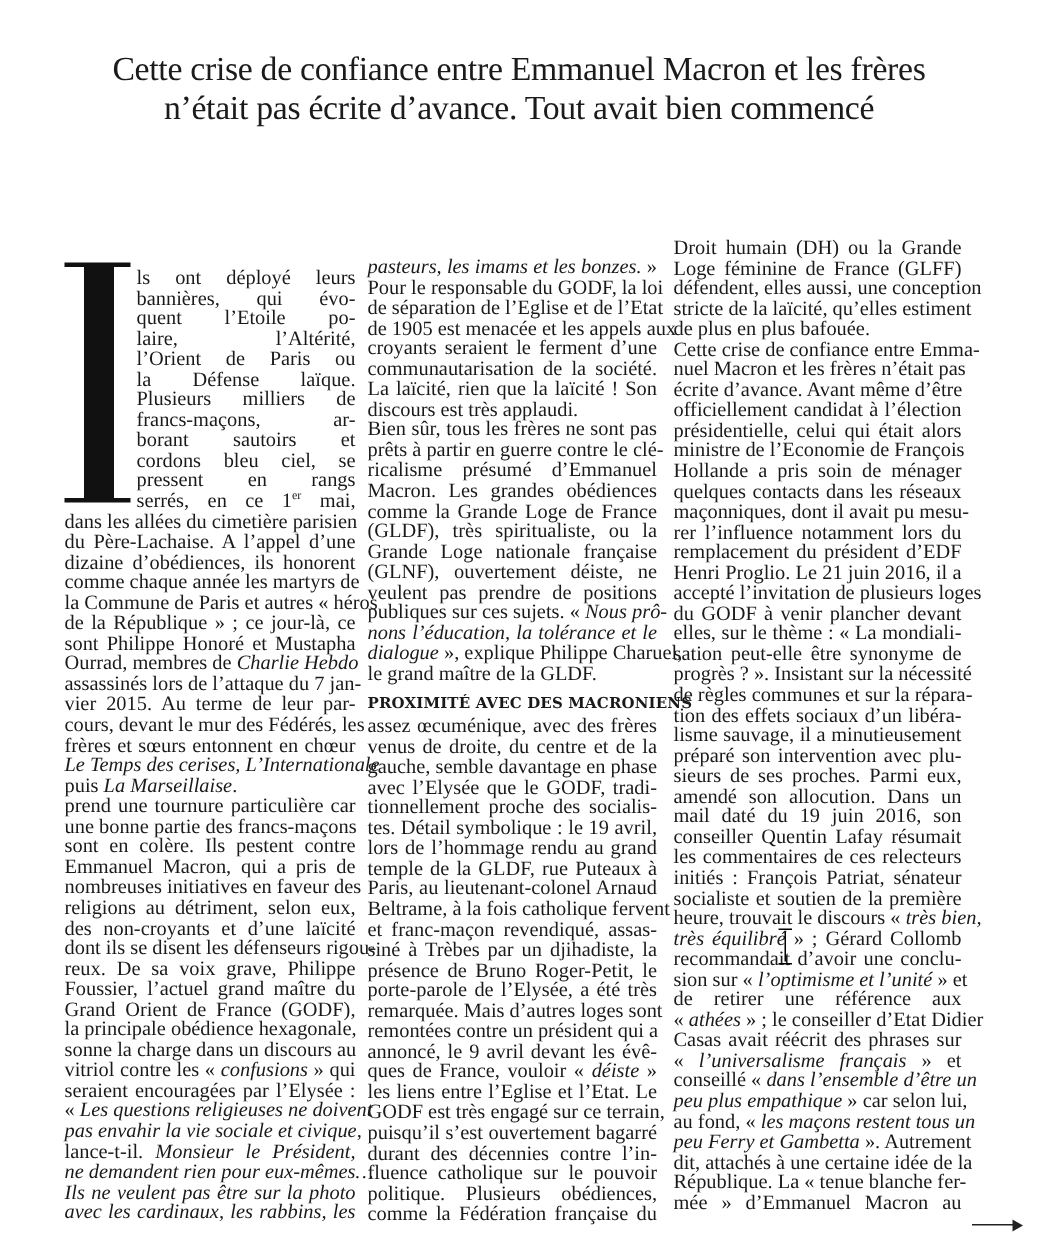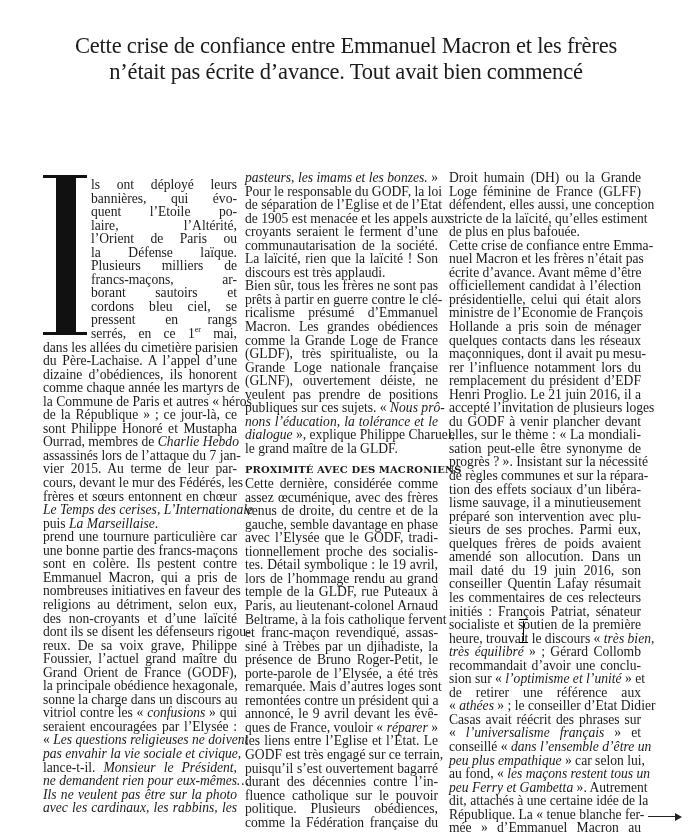--- a/index.html
+++ b/index.html
@@ -113,48 +113,47 @@
     <span class="ln">(GLDF), très spiritualiste, ou la</span>
     <span class="ln">Grande Loge nationale française</span>
     <span class="ln">(GLNF), ouvertement déiste, ne</span>
     <span class="ln">veulent pas prendre de positions</span>
     <span class="ln">publiques sur ces sujets. « <i>Nous prô-</i></span>
     <span class="ln"><i>nons l’éducation, la tolérance et le</i></span>
     <span class="ln"><i>dialogue</i> », explique Philippe Charuel,</span>
     <span class="ln last">le grand maître de la GLDF.</span>
     <span class="gap"></span>
     <span class="subhead">PROXIMITÉ AVEC DES MACRONIENS</span>
-    <span class="ln">Cette dernière, considérée comme</span>
     <span class="ln">assez œcuménique, avec des frères</span>
     <span class="ln">venus de droite, du centre et de la</span>
     <span class="ln">gauche, semble davantage en phase</span>
     <span class="ln">avec l’Elysée que le GODF, tradi-</span>
     <span class="ln">tionnellement proche des socialis-</span>
     <span class="ln">tes. Détail symbolique : le 19 avril,</span>
     <span class="ln">lors de l’hommage rendu au grand</span>
     <span class="ln">temple de la GLDF, rue Puteaux à</span>
     <span class="ln">Paris, au lieutenant-colonel Arnaud</span>
     <span class="ln">Beltrame, à la fois catholique fervent</span>
     <span class="ln">et franc-maçon revendiqué, assas-</span>
     <span class="ln">siné à Trèbes par un djihadiste, la</span>
     <span class="ln">présence de Bruno Roger-Petit, le</span>
     <span class="ln">porte-parole de l’Elysée, a été très</span>
     <span class="ln">remarquée. Mais d’autres loges sont</span>
     <span class="ln">remontées contre un président qui a</span>
     <span class="ln">annoncé, le 9 avril devant les évê-</span>
-    <span class="ln">ques de France, vouloir « <i>réparer</i> »</span>
+    <span class="ln">ques de France, vouloir « <i>déiste</i> »</span>
     <span class="ln">les liens entre l’Eglise et l’Etat. Le</span>
     <span class="ln">GODF est très engagé sur ce terrain,</span>
     <span class="ln">puisqu’il s’est ouvertement bagarré</span>
     <span class="ln">durant des décennies contre l’in-</span>
     <span class="ln">fluence catholique sur le pouvoir</span>
     <span class="ln">politique. Plusieurs obédiences,</span>
     <span class="ln">comme la Fédération française du</span>
   </div>
-<div class="col col3" id="col3" style="top: 171px;">
+<div class="col col3" id="col3" style="top: 158px;">
     <span class="ln">Droit humain (DH) ou la Grande</span>
     <span class="ln">Loge féminine de France (GLFF)</span>
     <span class="ln">défendent, elles aussi, une conception</span>
     <span class="ln">stricte de la laïcité, qu’elles estiment</span>
     <span class="ln last">de plus en plus bafouée.</span>
     <span class="ln">Cette crise de confiance entre Emma-</span>
     <span class="ln">nuel Macron et les frères n’était pas</span>
     <span class="ln">écrite d’avance. Avant même d’être</span>
     <span class="ln">officiellement candidat à l’élection</span>
     <span class="ln">présidentielle, celui qui était alors</span>
@@ -168,21 +167,20 @@
     <span class="ln">accepté l’invitation de plusieurs loges</span>
     <span class="ln">du GODF à venir plancher devant</span>
     <span class="ln">elles, sur le thème : « La mondiali-</span>
     <span class="ln">sation peut-elle être synonyme de</span>
     <span class="ln">progrès ? ». Insistant sur la nécessité</span>
     <span class="ln">de règles communes et sur la répara-</span>
     <span class="ln">tion des effets sociaux d’un libéra-</span>
     <span class="ln">lisme sauvage, il a minutieusement</span>
     <span class="ln">préparé son intervention avec plu-</span>
     <span class="ln">sieurs de ses proches. Parmi eux,</span>
-    <span class="ln">quelques frères de poids avaient</span>
     <span class="ln">amendé son allocution. Dans un</span>
     <span class="ln">mail daté du 19 juin 2016, son</span>
     <span class="ln">conseiller Quentin Lafay résumait</span>
     <span class="ln">les commentaires de ces relecteurs</span>
     <span class="ln">initiés : François Patriat, sénateur</span>
     <span class="ln">socialiste et soutien de la première</span>
     <span class="ln">heure, trouvait le discours « <i>très bien,</i></span>
     <span class="ln"><i>très équilibré</i> » ; Gérard Collomb</span>
     <span class="ln">recommandait d’avoir une conclu-</span>
     <span class="ln">sion sur « <i>l’optimisme et l’unité</i> » et</span>

